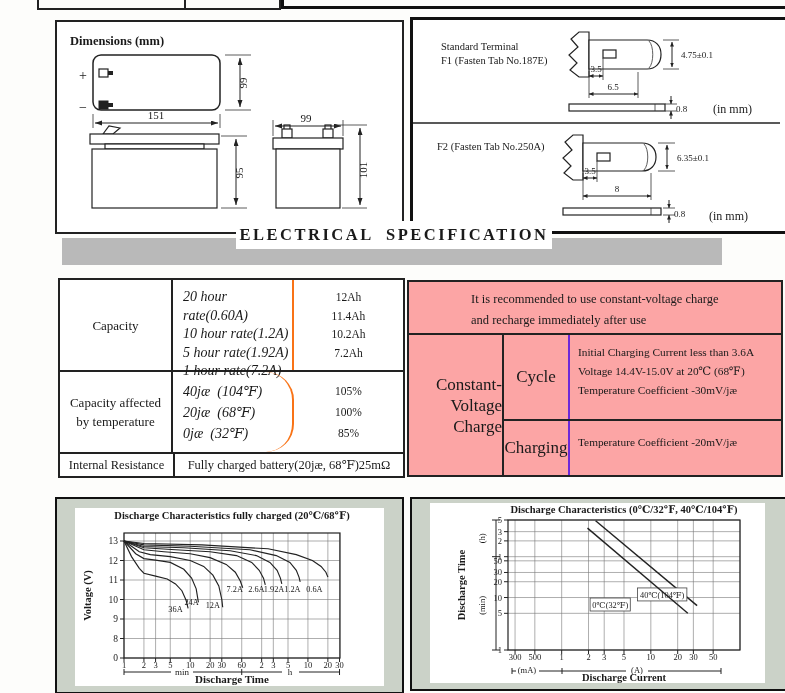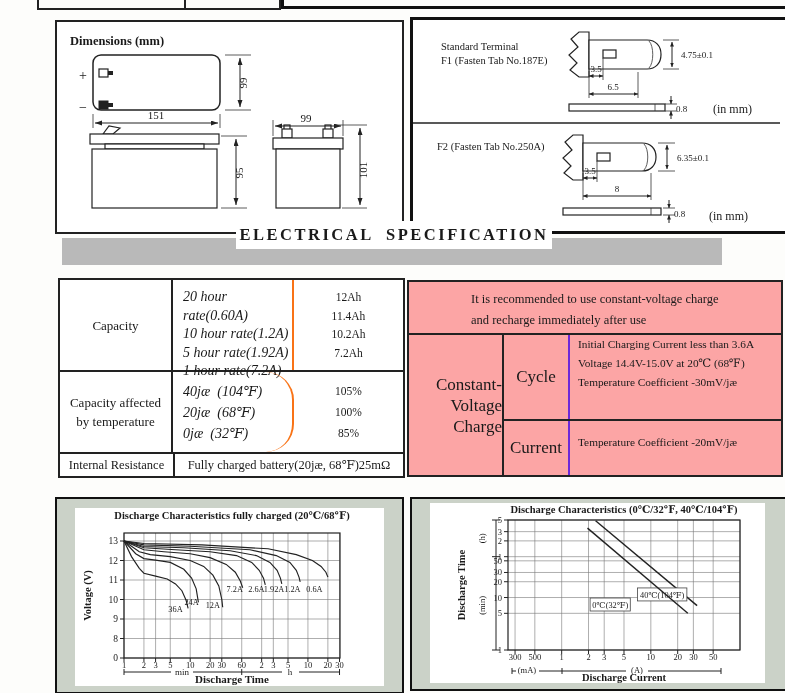--- a/index.html
+++ b/index.html
@@ -36,21 +36,21 @@
 
   
   .charge-table{left:407px;top:280px;width:376px;height:197px;border:2px solid #222;display:flex;flex-direction:column;background:#fca5a5;box-sizing:border-box;}
   .rec-cell{height:53px;border-bottom:2px solid #222;padding:7px 0 0 62px;line-height:21px;font-size:12.5px;box-sizing:border-box;}
   .charge-body{flex:1;display:flex;}
   .method-cell{width:93px;border-right:2px solid #222;display:flex;flex-direction:column;align-items:flex-end;justify-content:center;line-height:21px;font-size:17px;}
   .mode-col{flex:1;display:flex;flex-direction:column;}
   .cycle-row{height:84px;border-bottom:2px solid #222;display:flex;}
   .standby-row{flex:1;display:flex;}
   .mode-label{width:64px;border-right:2px solid #6d28d9;display:flex;align-items:center;justify-content:center;font-size:17px;}
-  .mode-lines{flex:1;padding:0 0 0 8px;font-size:11.3px;line-height:19px;}
+  .mode-lines{flex:1;padding:8px 0 0 8px;font-size:11.3px;line-height:19px;}
   .standby-row .mode-lines{padding-top:12px;}
 
   
   .chart-panel{border:2px solid #111;background:#cbd2c8;}
   .chart-panel-left{left:55px;top:497px;width:345px;height:193px;}
   .chart-panel-right{left:410px;top:497px;width:373px;height:190px;}
   .chart-card{position:absolute;background:#fff;}
   .card-left{left:18px;top:9px;width:309px;height:178px;}
   .card-right{left:18px;top:4px;width:335px;height:180px;}
 
@@ -249,21 +249,21 @@
       <div class="mode-col">
         <div class="cycle-row">
           <div class="mode-label">Cycle</div>
           <div class="mode-lines">
               <div>Initial Charging Current less than 3.6A</div>
               <div>Voltage 14.4V-15.0V at 20℃ (68℉)</div>
               <div>Temperature Coefficient -30mV/jæ</div>
             </div>
         </div>
         <div class="standby-row">
-          <div class="mode-label">Current</div>
+          <div class="mode-label">Charging</div>
           <div class="mode-lines">
               <div>Temperature Coefficient -20mV/jæ</div>
             </div>
         </div>
       </div>
     </div>
   </div>
 
   <div class="abs chart-panel chart-panel-left">
     <div class="chart-card card-left">

